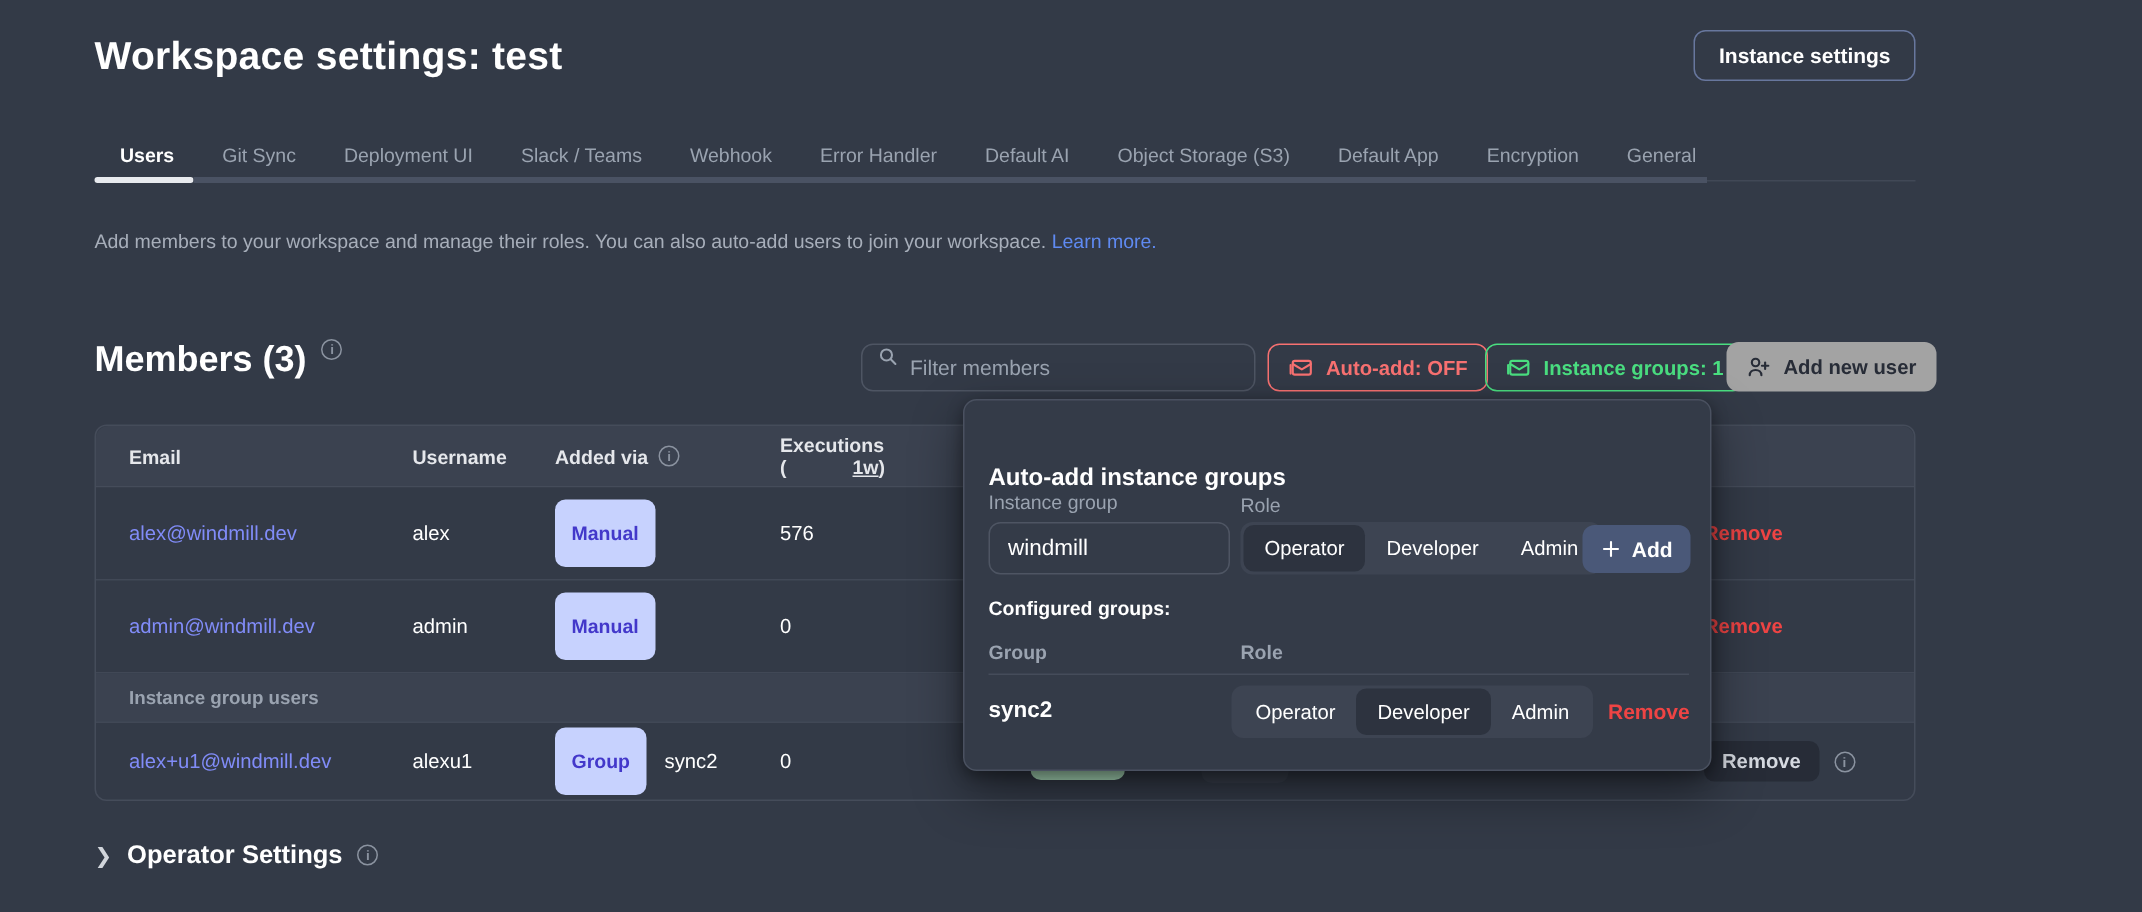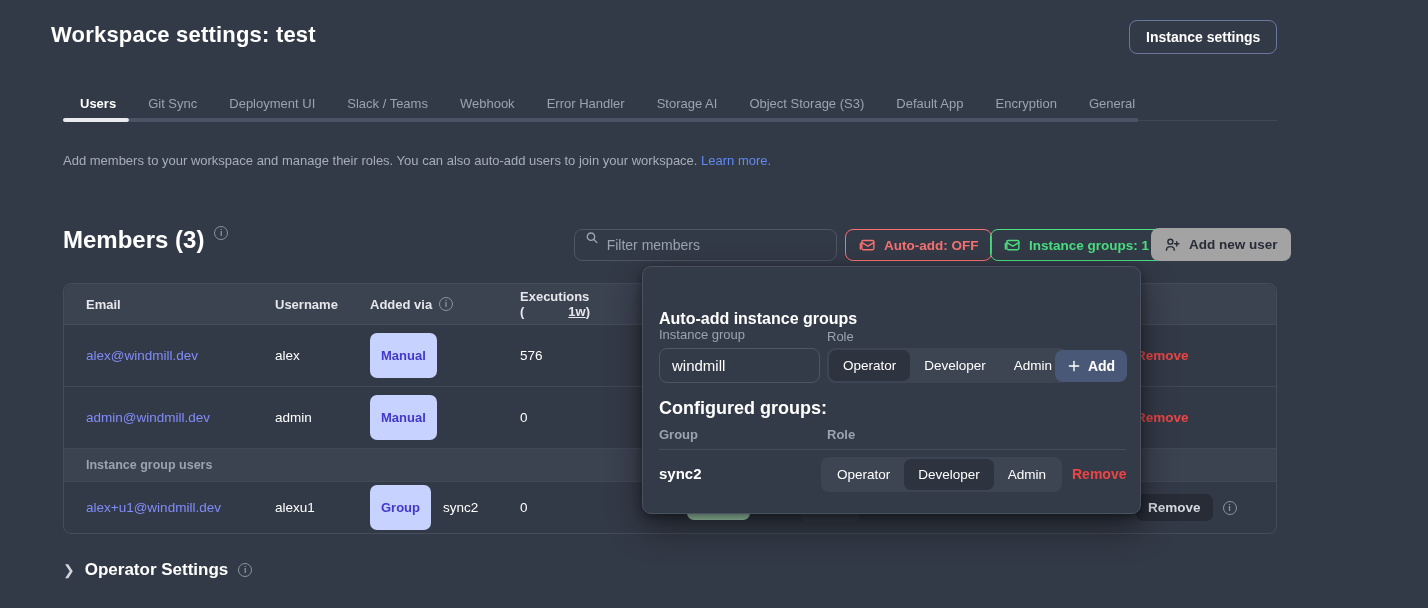--- a/index.html
+++ b/index.html
@@ -4,21 +4,21 @@
 <style>
   * { margin:0; padding:0; box-sizing:border-box; }
   html,body { width:1428px; height:608px; }
   body {
     font-family:"Liberation Sans","DejaVu Sans",sans-serif;
     background:#333a47; color:#fff; overflow:hidden; position:relative;
   }
   .abs { position:absolute; }
 
   
-  .page-title { left:51px; top:22px; font-size:22px; font-weight:bold; letter-spacing:.2px; }
+  .page-title { left:63px; top:22px; font-size:26px; font-weight:bold; letter-spacing:.2px; }
   .instance-settings-btn {
     left:1129px; top:20px; height:34px; padding:0 16px;
     background:transparent; border:1px solid #68779e; border-radius:8px;
     color:#fff; font-size:14px; font-weight:bold; display:flex; align-items:center; cursor:pointer;
     font-family:inherit;
   }
 
   
   .tabs { left:63px; top:88px; width:1214px; display:flex; }
   .tab { padding:0 16px; height:30px; display:flex; align-items:center;
@@ -93,21 +93,21 @@
                   border-radius:8px; height:35px; padding:2px; }
   .tg-form { left:184px; top:81px; }
   .toggle-seg { padding:0 14px; height:31px; display:flex; align-items:center;
                 font-size:13.5px; font-weight:normal; color:#fff; border-radius:7px;
                 cursor:pointer; background:transparent; border:none; font-family:inherit; }
   .toggle-seg.selected { background:#2d333f; }
   .add-btn { position:absolute; left:412px; top:83px; width:72px; height:32px;
              background:#4a5878; border:none; border-radius:8px; color:#fff;
              font-size:14px; font-weight:bold; display:flex; align-items:center;
              justify-content:center; gap:7px; cursor:pointer; font-family:inherit; }
-  .configured-heading { position:absolute; left:16px; top:131px; font-size:18px; font-weight:bold; }
+  .configured-heading { position:absolute; left:16px; top:131px; font-size:13px; font-weight:bold; }
   .col-group { position:absolute; left:16px; top:160px; font-size:13px; font-weight:bold; color:#9aa3b0; }
   .col-role  { position:absolute; left:184px; top:160px; font-size:13px; font-weight:bold; color:#9aa3b0; }
   .popup-divider { position:absolute; left:16px; top:182px; width:467px; height:1px; background:#454c5a; }
   .cfg-group-name { position:absolute; left:16px; top:198px; font-size:15px; font-weight:bold; }
   .tg-row { left:178px; top:190px; }
   .cfg-remove { position:absolute; left:429px; top:199px; }
 
   
   .operator-settings { left:63px; top:560px; display:flex; align-items:center; gap:10px; cursor:pointer; }
   .operator-settings .chev { color:#d1d5db; font-size:14px; font-weight:bold; }
@@ -121,21 +121,21 @@
 <h1 class="abs page-title">Workspace settings: test</h1>
 <button class="abs instance-settings-btn">Instance settings</button>
 
 <nav class="abs tabs">
   <div class="tab active">Users</div>
   <div class="tab">Git Sync</div>
   <div class="tab">Deployment UI</div>
   <div class="tab">Slack / Teams</div>
   <div class="tab">Webhook</div>
   <div class="tab">Error Handler</div>
-  <div class="tab">Storage AI</div>
+  <div class="tab">Default AI</div>
   <div class="tab">Object Storage (S3)</div>
   <div class="tab">Default App</div>
   <div class="tab">Encryption</div>
   <div class="tab">General</div>
 </nav>
 <div class="abs tab-strip">
   <div class="seg-active"></div>
   <div class="seg-thumb"></div>
   <div class="seg-track"></div>
 </div>

